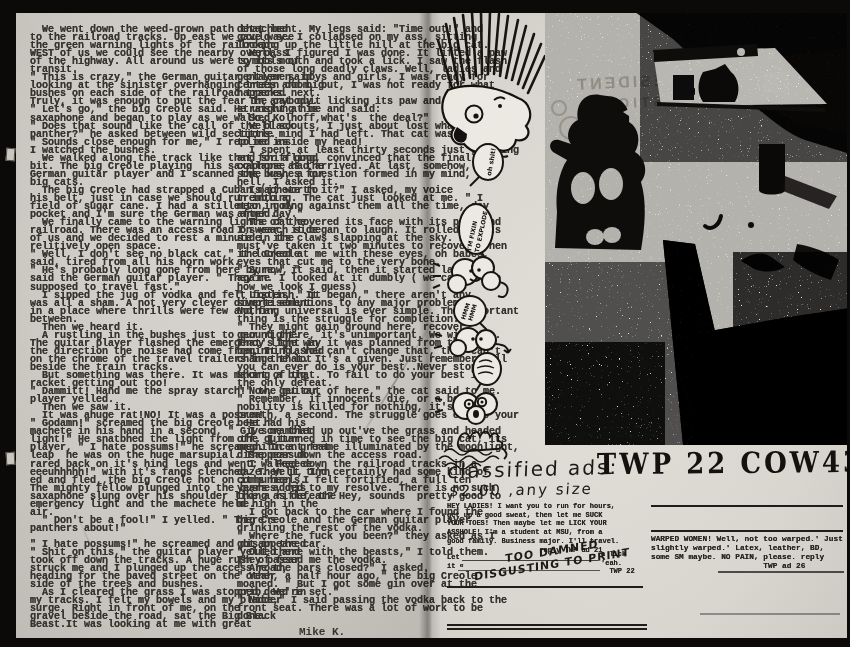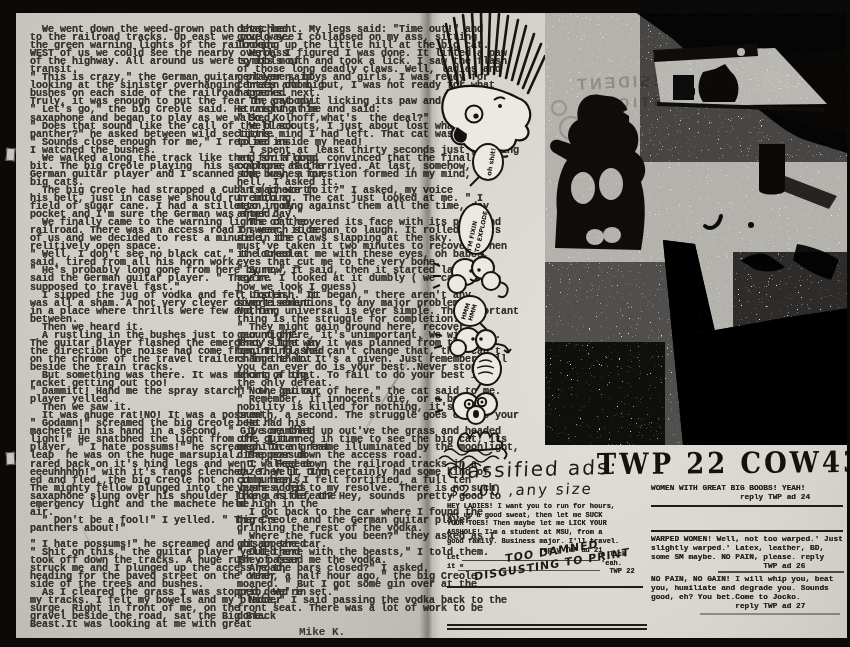--- a/index.html
+++ b/index.html
@@ -355,33 +355,27 @@
   <pre class="tw frag" style="left:601px;top:550px;">a lick
 'eah.
   TWP 22</pre>
   <div class="rule" style="left:462px;top:560px;width:136px;height:1.2px;opacity:.8;"></div>
   <div class="rule" style="left:458px;top:570px;width:142px;height:1.2px;opacity:.7;"></div>
   <div class="hand scrawl" style="left:462px;top:546px;">TOO DAMNED DISGUSTING TO PRINT</div>
   <div class="rule" style="left:447px;top:586px;width:196px;"></div>
   <div class="rule" style="left:447px;top:624px;width:200px;"></div>
   <div class="rule" style="left:447px;top:628px;width:200px;"></div>
 
-  <pre class="tw ad-r" style="left:651px;top:484px;">WOMEN WITH GREAT BIG BOOBS! YEAH!
-                   reply TWP ad 24</pre>
   <div class="rule" style="left:651px;top:505px;width:192px;"></div>
   <div class="rule" style="left:651px;top:530px;width:192px;"></div>
   <pre class="tw ad-r" style="left:651px;top:535px;">WARPED WOMEN! Well, not too warped.' Just
 slightly warped.' Latex, leather, BD,
 some SM maybe. NO PAIN, please. reply
                         TWP ad 26</pre>
   <div class="rule" style="left:718px;top:571px;width:126px;opacity:.75;"></div>
-  <pre class="tw ad-r" style="left:651px;top:575px;">NO PAIN, NO GAIN! I will whip you, beat
-you, humiliate and degrade you. Sounds
-good, eh? You bet.Come to Jocko.
-                  reply TWP ad 27</pre>
   <div class="rule" style="left:700px;top:613px;width:140px;opacity:.4;"></div>
 
   <div class="gutter"></div>
   <div class="frame" style="left:0;top:0;width:850px;height:13px;"></div>
   <div class="frame" style="left:0;top:0;width:16px;height:647px;"></div>
   <div class="frame" style="left:0;top:638px;width:850px;height:9px;"></div>
   <div class="frame" style="left:847px;top:0;width:3px;height:647px;"></div>
   <div class="staple" style="left:6px;top:148px;transform:rotate(4deg);"></div>
   <div class="staple" style="left:6px;top:452px;transform:rotate(-3deg);"></div>
 

